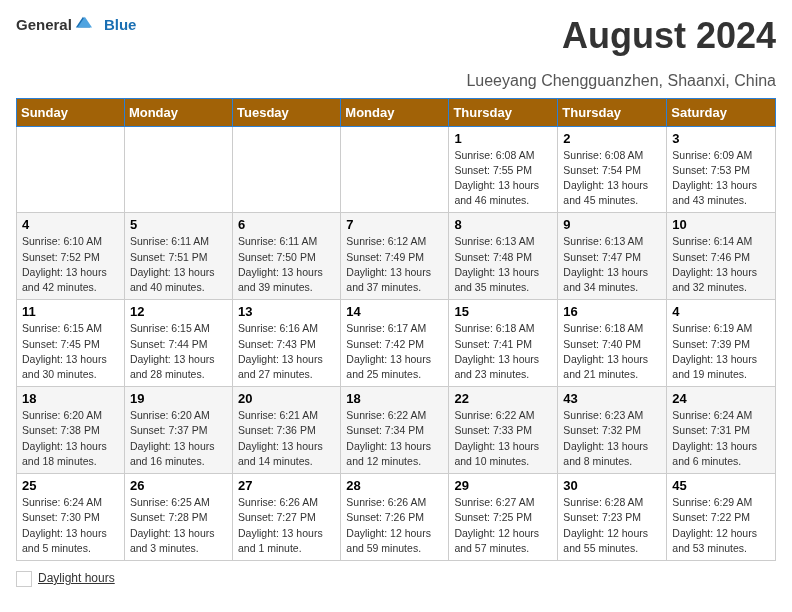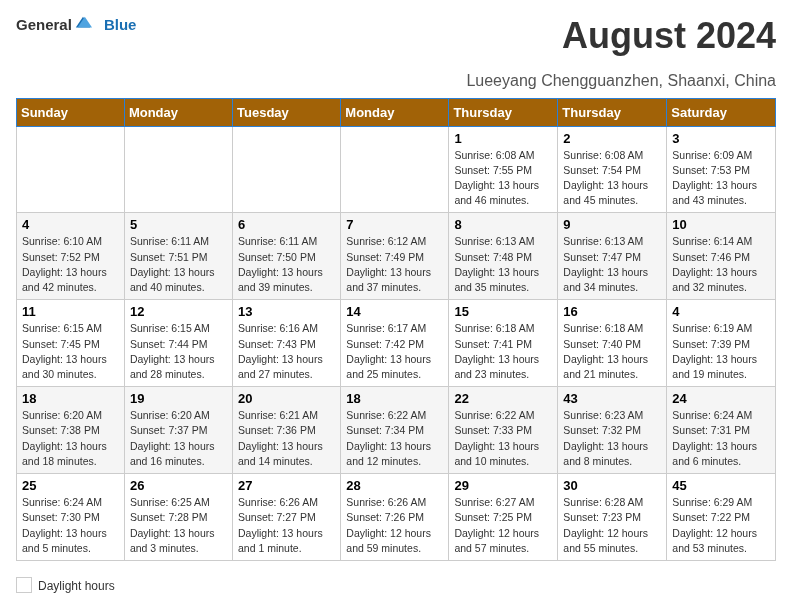--- a/index.html
+++ b/index.html
@@ -84,24 +84,25 @@
     .day-info {
       font-size: 10.5px;
       color: #333;
       line-height: 1.45;
     }
     .empty-cell {
       background: #fff !important;
     }
     .footer {
       display: flex;
-      align-items: flex-end;
-      margin-top: 16px;
+      align-items: flex-start;
+      margin-top: 10px;
       font-size: 12px;
       color: #333;
+      text-decoration: underline;
     }
     .footer-box {
       width: 16px;
       height: 16px;
       background: #fff;
       border: 1px solid #ccc;
       margin-right: 6px;
     }
   </style>
 </head>

